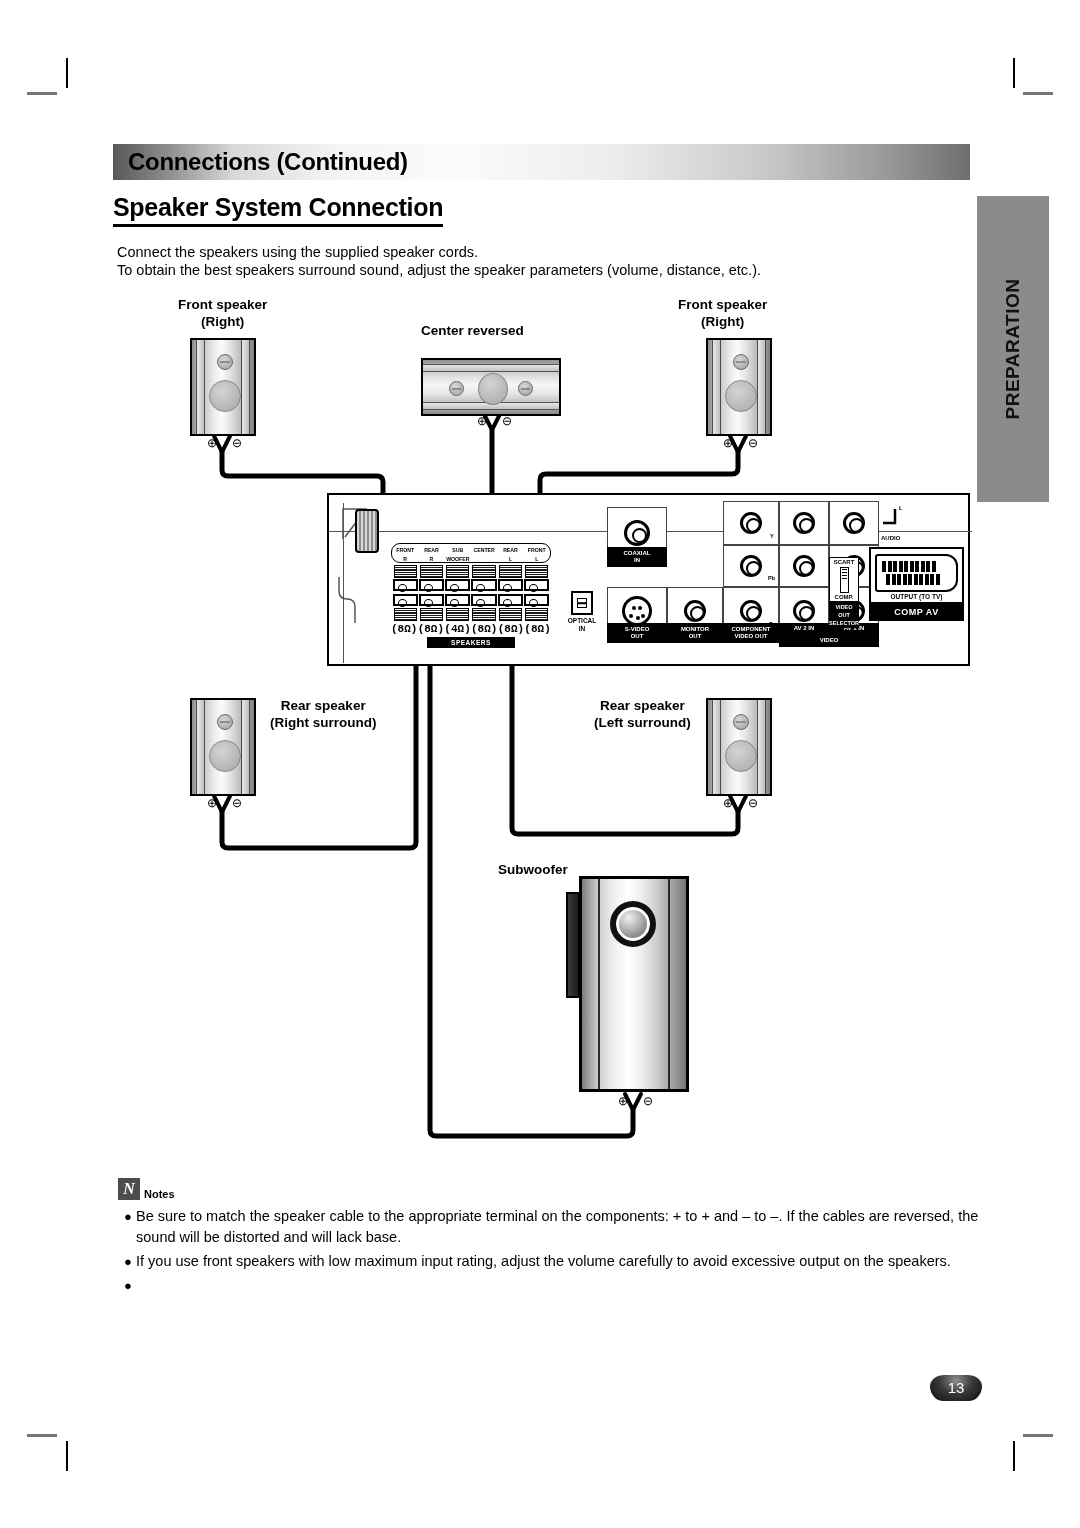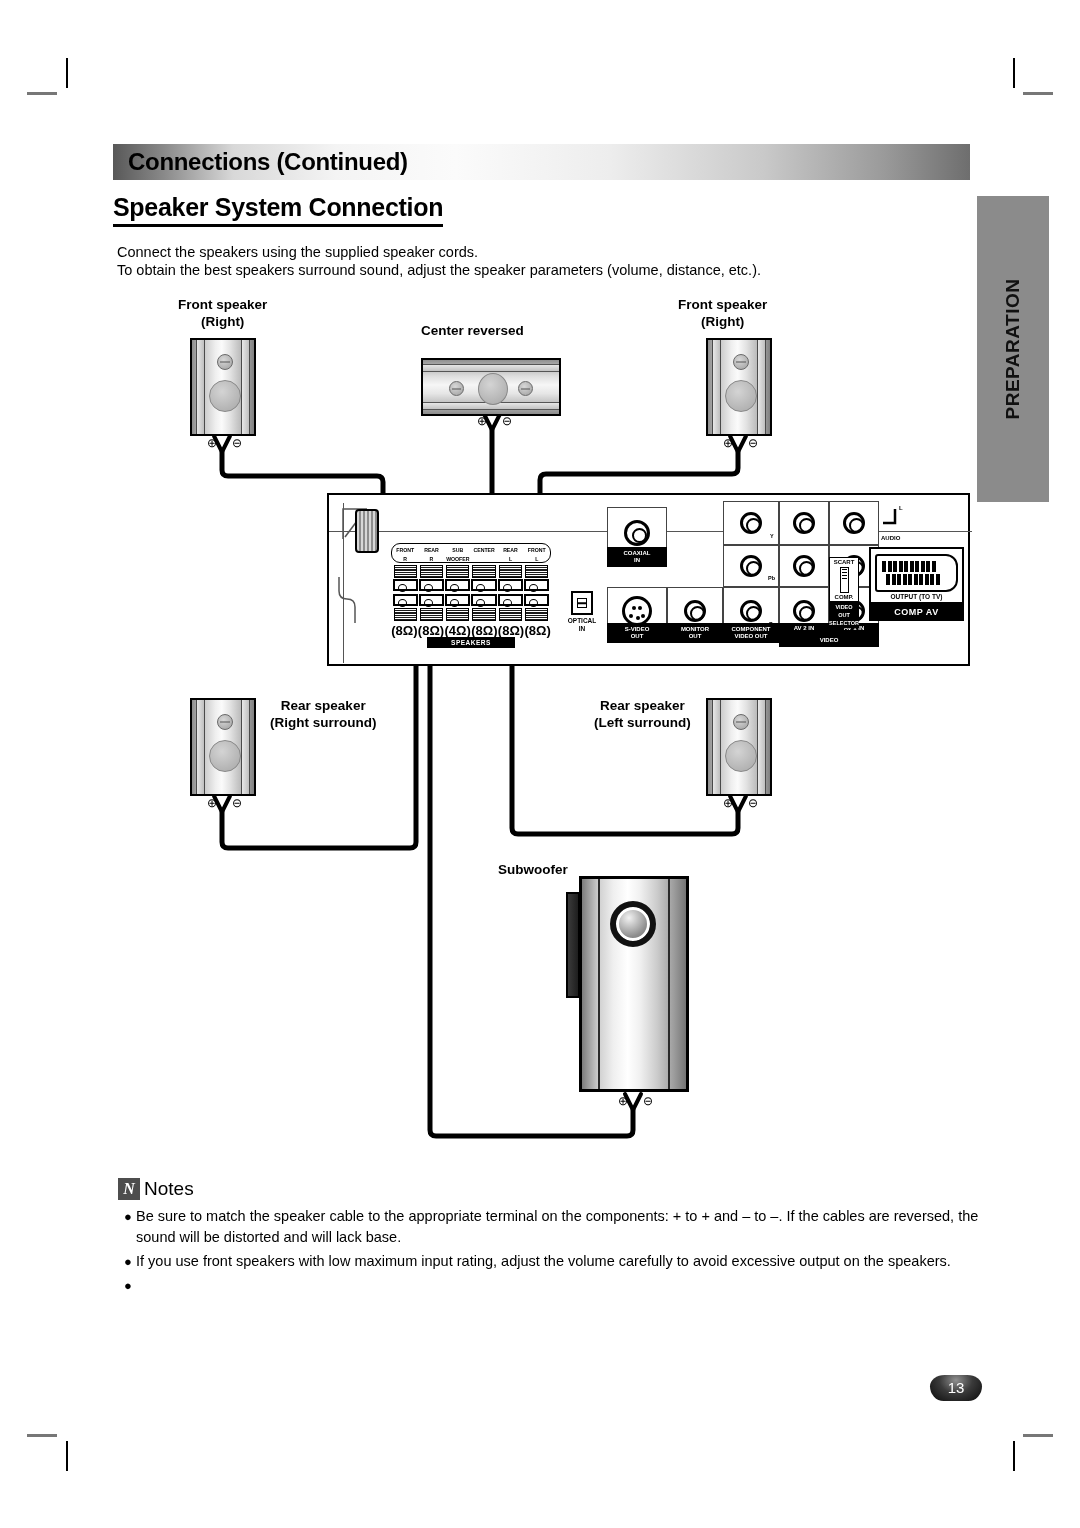--- a/index.html
+++ b/index.html
@@ -162,21 +162,21 @@
     position:absolute; left:0; right:0; height:12px;
     background:#fff; border:2px solid #000;
   }
   .post .clip.t { top:14px; }
   .post .clip.b { top:29px; }
   .post .clip::after {
     content:""; position:absolute; left:3px; top:2.5px; width:7px; height:6px;
     border:1.5px solid #000; border-radius:50%;
   }
   .ohms { position:absolute; left:0; top:80px; width:160px; display:flex; }
-  .ohms div { flex:1; text-align:center; font-size:13px; font-weight:bold; }
+  .ohms div { flex:1; text-align:left; font-size:11px; font-weight:bold;font-family:Liberation Mono, monospace; }
   .spkword {
     position:absolute; left:36px; top:94px; width:88px; height:11px;
     background:#000; color:#fff; font-size:6.5px; font-weight:bold;
     text-align:center; line-height:11px; letter-spacing:0.5px;
   }
 
   
   .optical { position:absolute; left:236px; top:96px; width:34px; text-align:center; }
   .optical .sq {
     width:22px; height:24px; margin:0 auto; border:2.5px solid #000; background:#fff;
@@ -258,21 +258,21 @@
     text-align:center; line-height:17px; height:17px; letter-spacing:0.5px;
   }
 
   
   .notes-head { position:absolute; left:118px; top:1178px; display:flex; align-items:flex-end; }
   .n-badge {
     width:22px; height:22px; background:#4d4d4d; color:#fff;
     font-family:"Liberation Serif", serif; font-style:italic; font-weight:bold;
     font-size:16px; text-align:center; line-height:22px;
   }
-  .n-text { font-size:19px; font-weight:normal; margin-left:4px; }
+  .n-text { font-size:11px; font-weight:bold; margin-left:4px;margin-top:7px; }
   .note-list { position:absolute; left:122px; top:1206px; width:860px; }
   .note-item { display:flex; margin-bottom:3px; }
   .note-item .bullet {
     width:14px; flex:0 0 14px; font-size:13px; line-height:21px; color:#000;
     text-align:left; padding-left:2px;
   }
   .note-item .ntxt { font-size:14.5px; line-height:21px; color:#000; }
 
   
   .pagenum {

